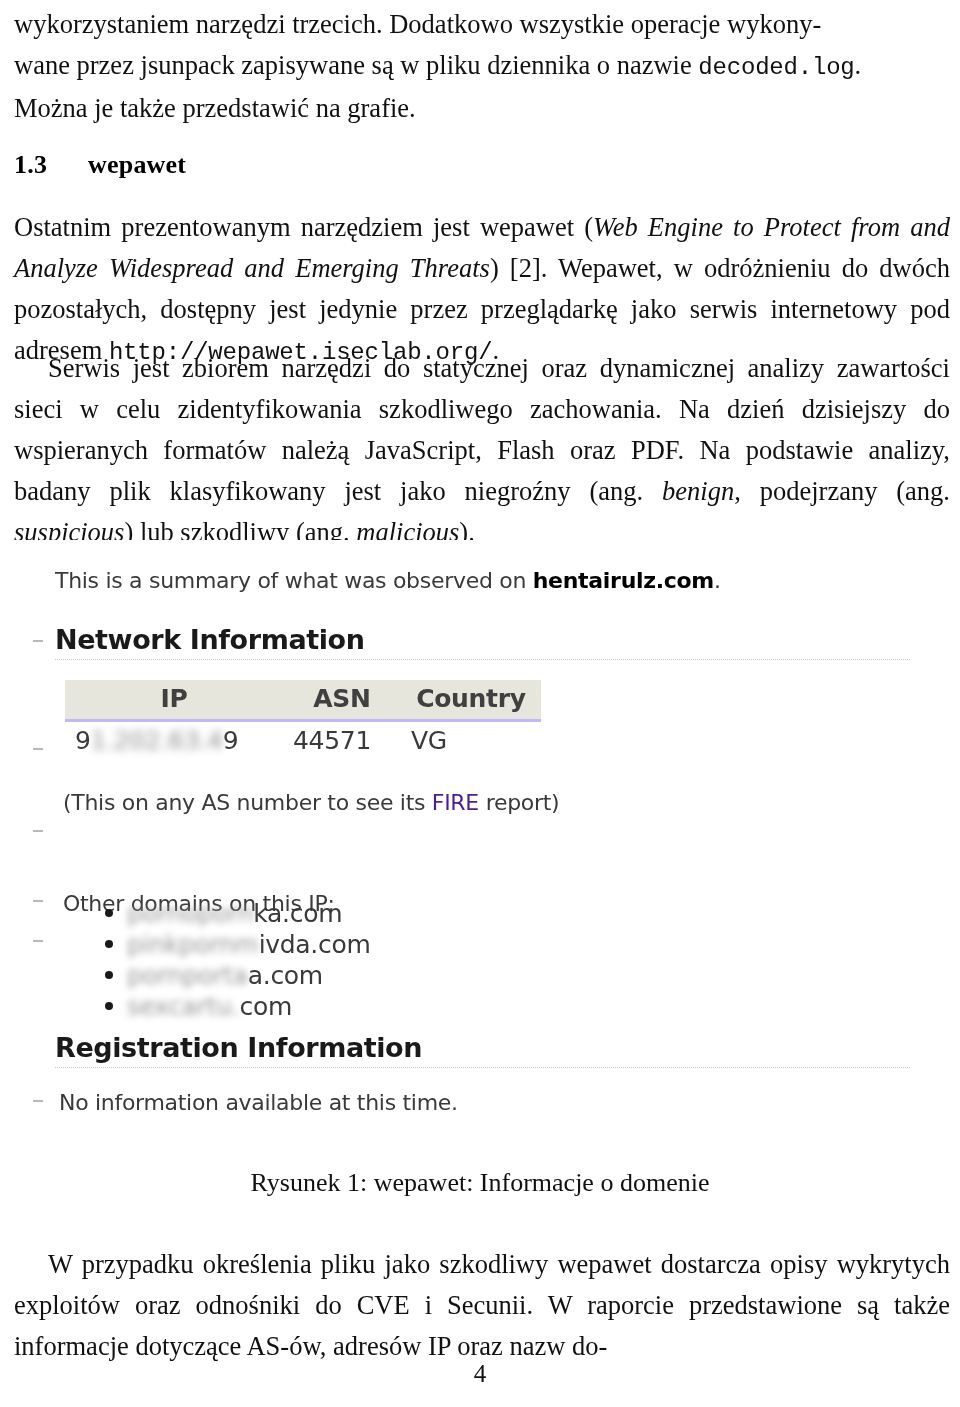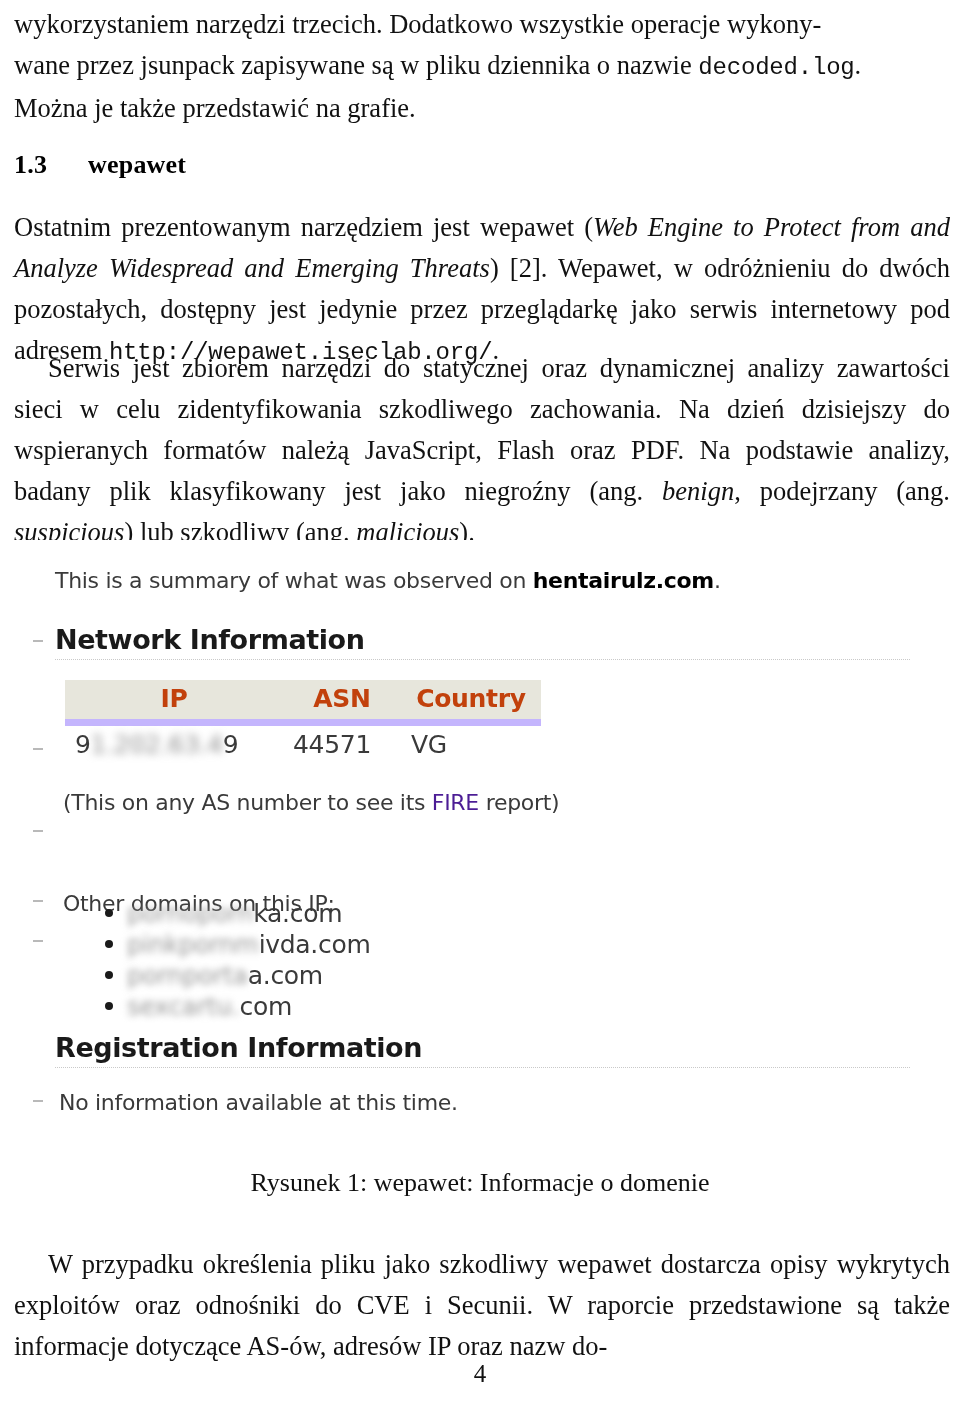--- a/index.html
+++ b/index.html
@@ -105,35 +105,35 @@
   
   table.netinfo {
     border-collapse: collapse;
     font-family: "DejaVu Sans", "Liberation Sans", sans-serif;
     table-layout: fixed;
   }
   table.netinfo th {
     background: #e7e6dc;
     font-size: 25px;
     font-weight: bold;
-    color: #c2410c;
+    color: #404040;
     padding: 4px 10px 6px 10px;
     letter-spacing: -0.3px;
     border: none;
   }
   table.netinfo td {
     background: #ffffff;
     font-size: 25px;
     color: #3a3a3a;
     padding: 4px 10px 7px 10px;
     letter-spacing: -0.3px;
     border: none;
     white-space: nowrap;
   }
-  table.netinfo tr.datarow td { border-top: 7px solid #c4b5fd; margin-top: 33px; }
+  table.netinfo tr.datarow td { border-top: 3px solid #c4b5fd; margin-top: 33px; }
   .col-ip { width: 218px; }
   .col-asn { width: 118px; }
   .col-ctry { width: 140px; }
   td.ip-cell { text-align: left; }
   td.asn-cell { color: #6f86a8; text-align: left; }
   td.ctry-cell { text-align: left; }
 
   .blur {
     display: inline-block;
     color: #8d8d8d;

